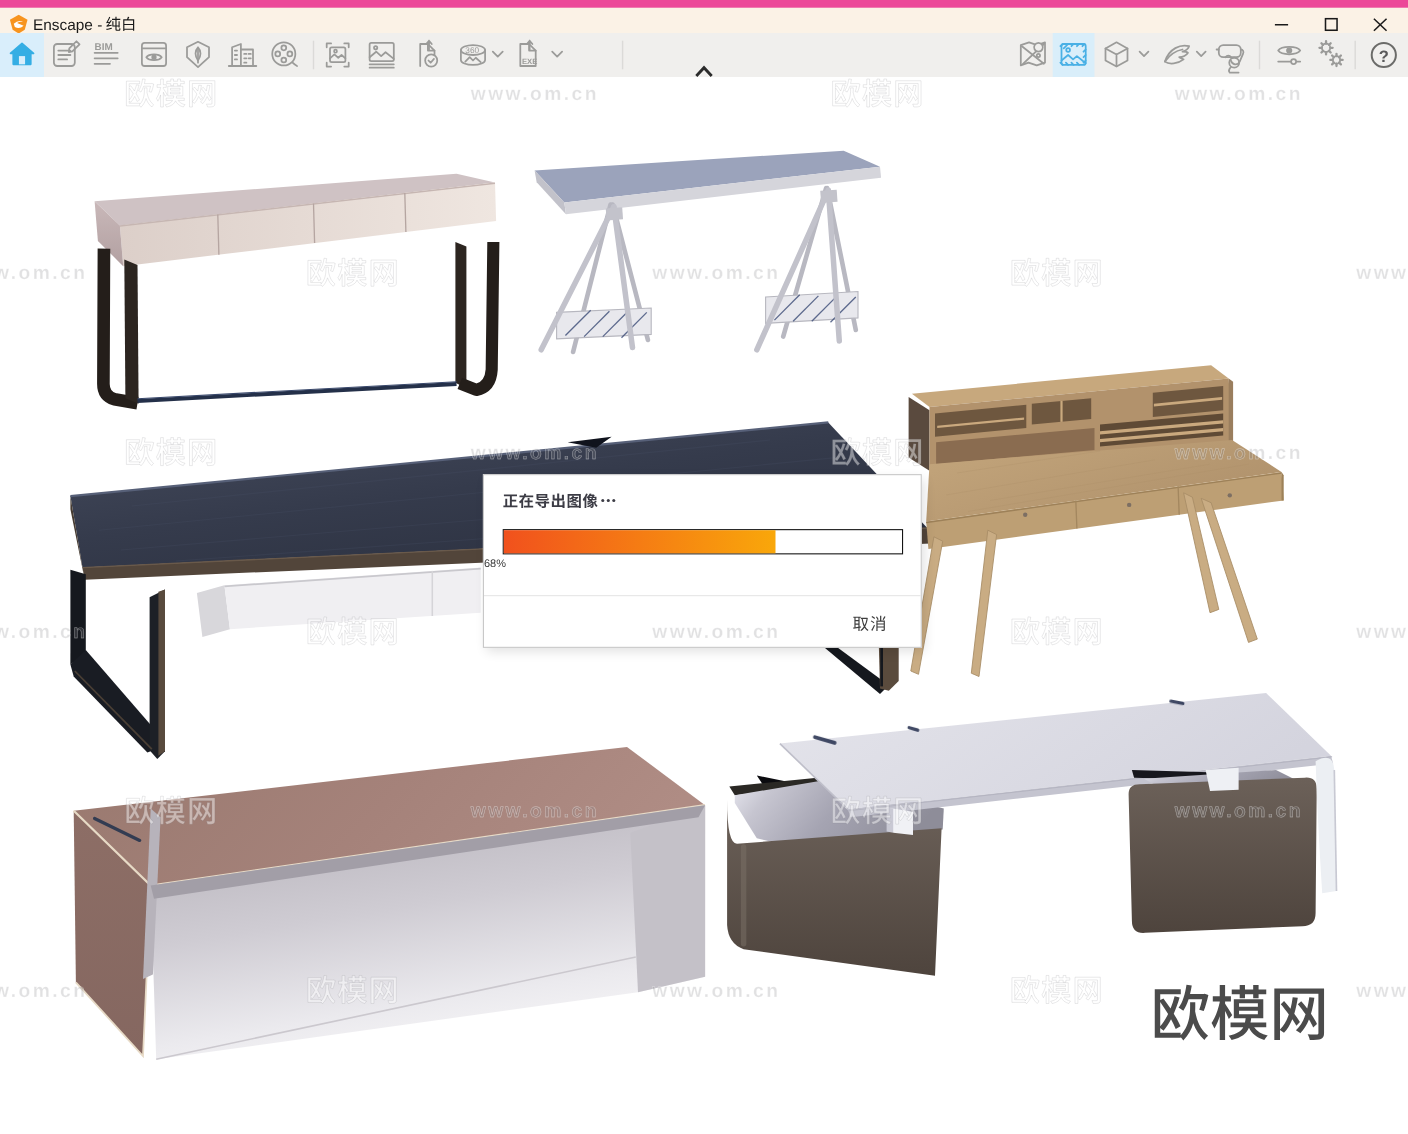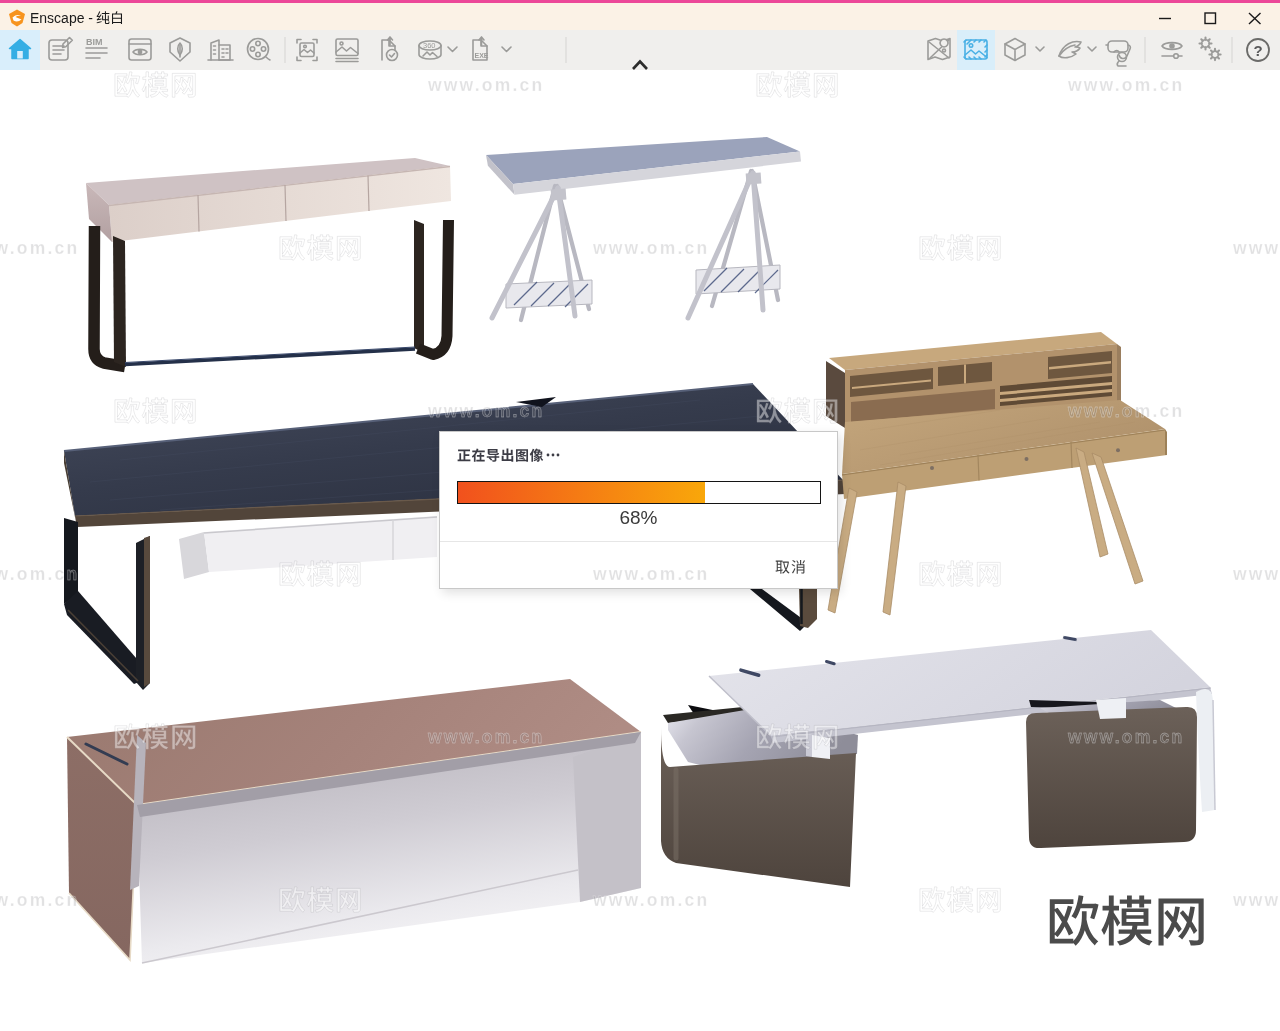--- a/index.html
+++ b/index.html
@@ -1,22 +1,22 @@
 <!DOCTYPE html>
 <html><head><meta charset="utf-8"><style>
 * { margin:0; padding:0; box-sizing:border-box; }
 html,body { width:1280px; height:1031px; overflow:hidden; background:#fff; font-family:"Liberation Sans",sans-serif; }
 .abs { position:absolute; }
-#titlebar { position:absolute; left:0; top:0; width:1280px; height:30px; background:#fbf2e6; border-top:3px solid #ec4899; }
+#titlebar { position:absolute; left:0; top:0; width:1280px; height:30px; background:#fbf2e6; border-top:7px solid #ec4899; }
 #toolbar { position:absolute; left:0; top:30px; width:1280px; height:40px; background:#f0efed; }
 #canvas { position:absolute; left:0; top:70px; width:1280px; height:961px; background:#fff; }
 #dialog { position:absolute; left:439px; top:431px; width:399px; height:158px; background:#fff; border:1px solid #c8c8c8; box-shadow:3px 4px 10px rgba(0,0,0,0.12); }
 #ptrack { position:absolute; left:17px; top:49px; width:364px; height:23px; border:1px solid #141414; background:#fff; }
 #pfill { position:absolute; left:0; top:0; width:247px; height:21px; background:linear-gradient(90deg,#f1511d,#f9a70a); }
-#pct { position:absolute; left:0; top:75px; width:100%; text-align:center; font-size:19px; color:#3a3a3a; }
+#pct { position:absolute; left:0; top:75px; width:100%; text-align:left; font-size:10px; color:#3a3a3a; }
 #dsep { position:absolute; left:0; top:109px; width:100%; border-top:1px solid #e6e6e6; }
 #wm { position:absolute; left:0; top:0; width:1280px; height:1031px; pointer-events:none; }
 </style></head>
 <body>
 <div id="canvas"></div>
 <svg class="abs" style="left:0;top:70px" width="1280" height="961" viewBox="0 0 1280 961">
 <defs>
 <linearGradient id="d1f" x1="0" y1="0" x2="1" y2="0">
         <stop offset="0" stop-color="#dccfc9"></stop>
         <stop offset="1" stop-color="#efe6e0"></stop>

